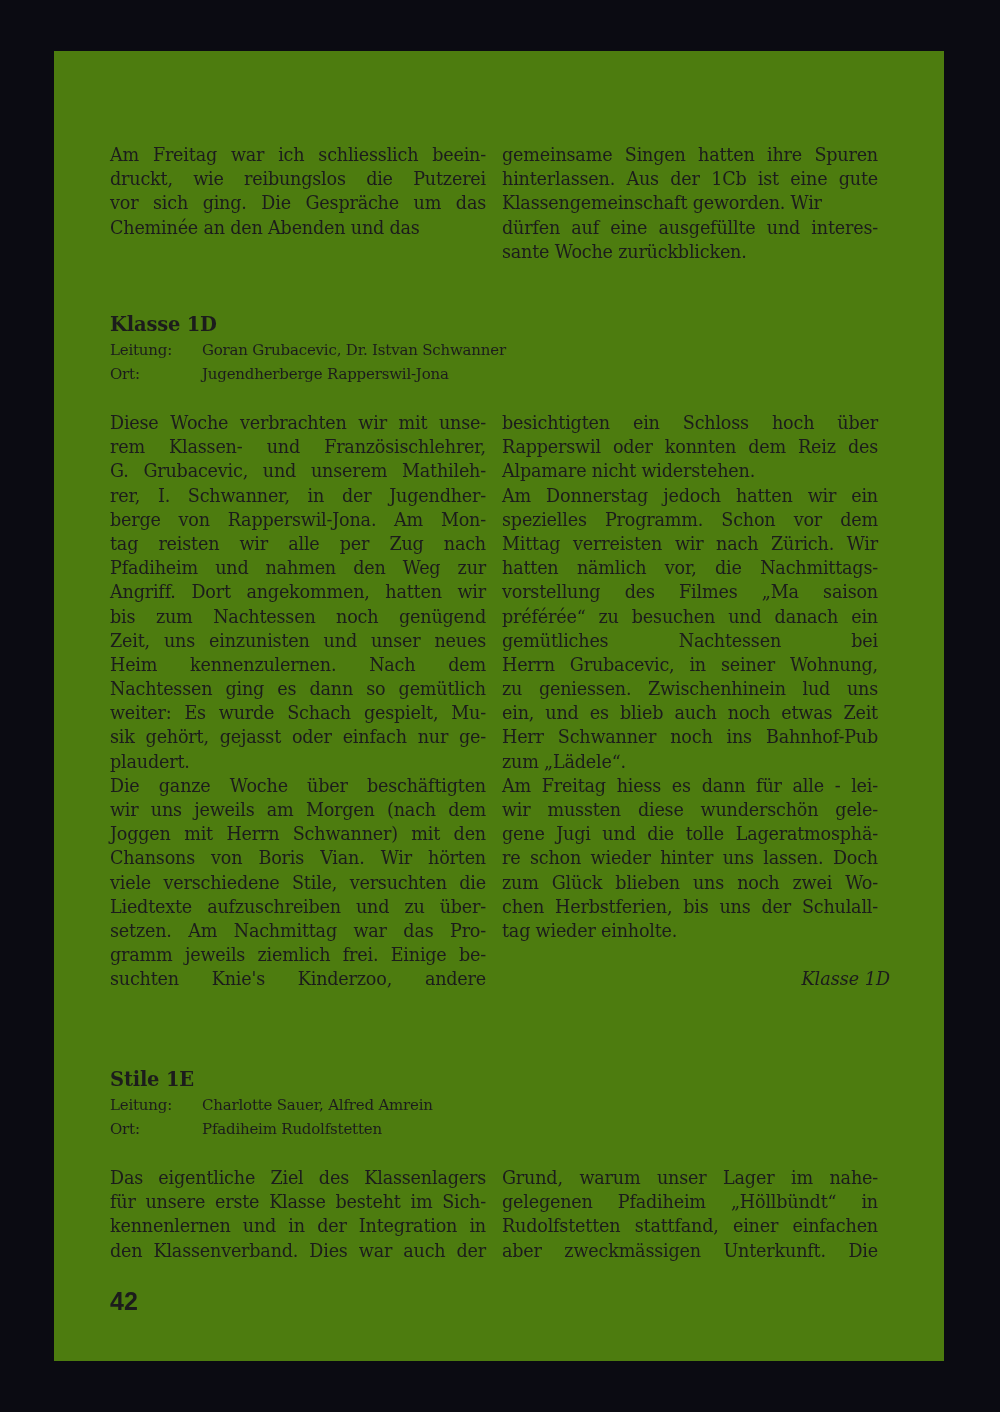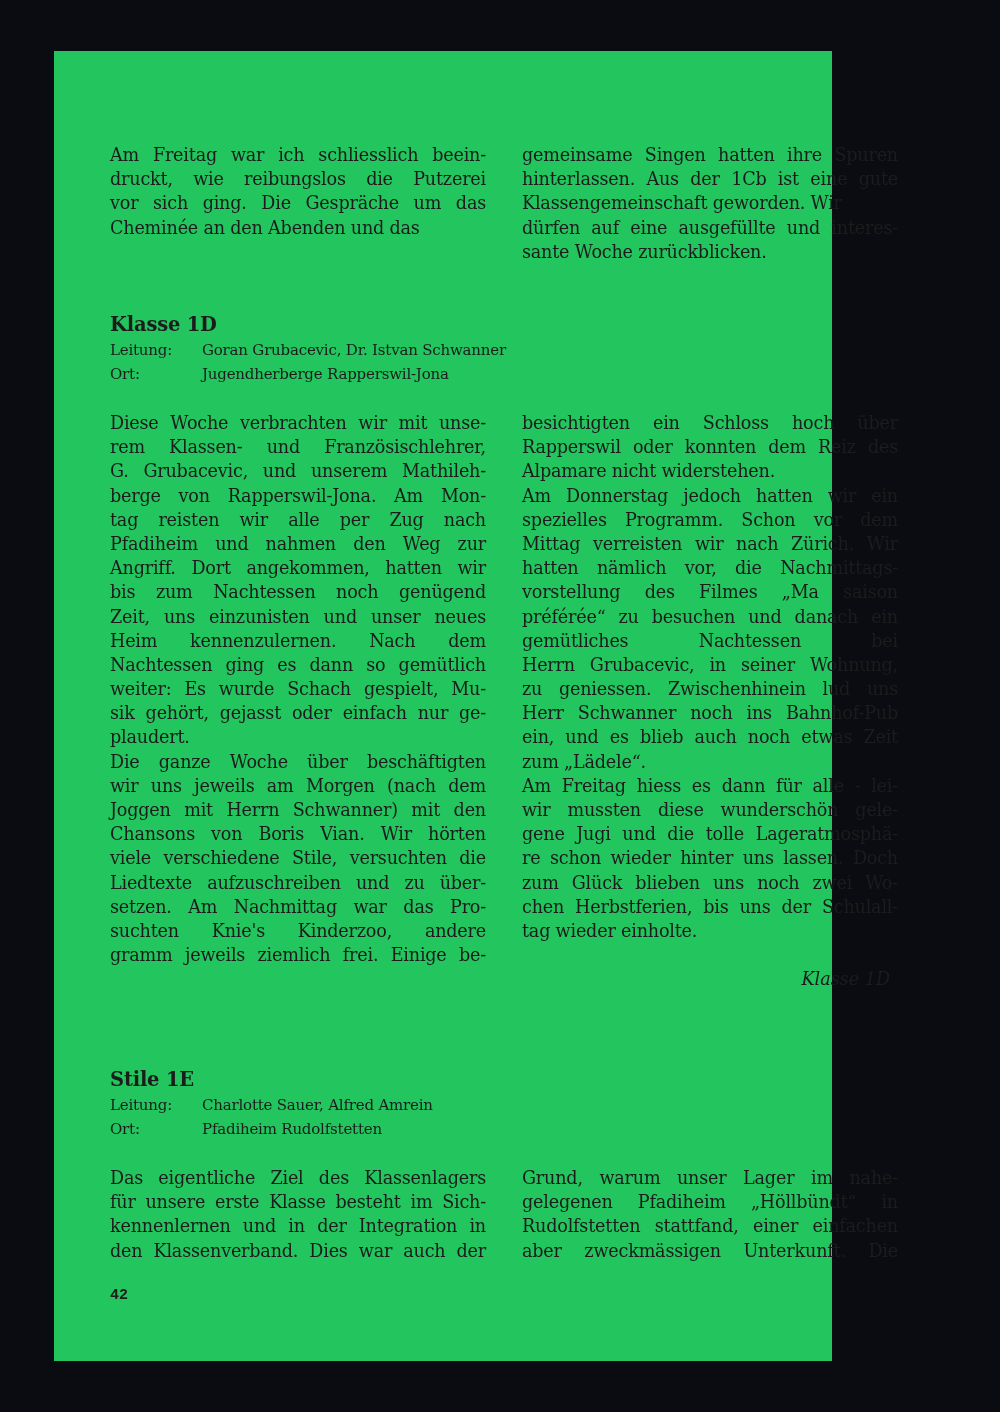--- a/index.html
+++ b/index.html
@@ -7,40 +7,40 @@
     width: 1000px; height: 1412px;
     background: #0b0b12;
     position: relative;
     overflow: hidden;
     font-family: "DejaVu Serif", "Liberation Serif", serif;
     color: #1c1c1c;
   }
   .page {
     position: absolute;
     left: 54px; top: 51px;
-    width: 778px; height: 1310px;
-    background: #22c55e;
+    width: 890px; height: 1310px;
+    background: #4d7c0f;
   }
   .col {
     position: absolute;
     width: 376px;
     font-size: 17.6px;
     line-height: 24.2px;
     letter-spacing: -0.2px;
   }
   .col .ln {
     display: block;
     white-space: nowrap;
     text-align: justify;
     text-align-last: justify;
     height: 24.2px;
   }
   .col .ln.last { text-align-last: left; }
   .left { left: 56px; }
-  .right { left: 468px; }
+  .right { left: 448px; }
   .heading {
     position: absolute;
     left: 56px;
     font-size: 19.5px;
     font-weight: bold;
     letter-spacing: -0.2px;
   }
   .meta {
     position: absolute;
     left: 56px;
@@ -53,23 +53,23 @@
   .sig {
     position: absolute;
     left: 460px; width: 376px;
     text-align: right;
     font-style: italic;
     font-size: 17.6px;
   }
   .pagenum {
     position: absolute;
     left: 56px;
-    font-family: Liberation Mono, monospace;
+    font-family: Liberation Sans, sans-serif;
     font-weight: bold;
-    font-size: 15px;
+    font-size: 25px;
   }
 </style>
 </head>
 <body>
 
 <div class="page">
 
   <div class="col left" style="top:92px;">
       <span class="ln">Am Freitag war ich schliesslich beein-</span>
       <span class="ln">druckt, wie reibungslos die Putzerei</span>
@@ -93,56 +93,57 @@
     <div class="row">
       <span class="lbl">Ort:</span>
       <span>Jugendherberge Rapperswil-Jona</span>
     </div>
   </div>
 
   <div class="col left" style="top:360px;">
       <span class="ln">Diese Woche verbrachten wir mit unse-</span>
       <span class="ln">rem Klassen- und Französischlehrer,</span>
       <span class="ln">G. Grubacevic, und unserem Mathileh-</span>
+      <span class="ln">rer, I. Schwanner, in der Jugendher-</span>
       <span class="ln">berge von Rapperswil-Jona. Am Mon-</span>
       <span class="ln">tag reisten wir alle per Zug nach</span>
       <span class="ln">Pfadiheim und nahmen den Weg zur</span>
       <span class="ln">Angriff. Dort angekommen, hatten wir</span>
       <span class="ln">bis zum Nachtessen noch genügend</span>
       <span class="ln">Zeit, uns einzunisten und unser neues</span>
       <span class="ln">Heim kennenzulernen. Nach dem</span>
       <span class="ln">Nachtessen ging es dann so gemütlich</span>
       <span class="ln">weiter: Es wurde Schach gespielt, Mu-</span>
       <span class="ln">sik gehört, gejasst oder einfach nur ge-</span>
       <span class="ln last">plaudert.</span>
       <span class="ln">Die ganze Woche über beschäftigten</span>
       <span class="ln">wir uns jeweils am Morgen (nach dem</span>
       <span class="ln">Joggen mit Herrn Schwanner) mit den</span>
       <span class="ln">Chansons von Boris Vian. Wir hörten</span>
       <span class="ln">viele verschiedene Stile, versuchten die</span>
       <span class="ln">Liedtexte aufzuschreiben und zu über-</span>
       <span class="ln">setzen. Am Nachmittag war das Pro-</span>
+      <span class="ln">gramm jeweils ziemlich frei. Einige be-</span>
       <span class="ln">suchten Knie's Kinderzoo, andere</span>
-      <span class="ln">gramm jeweils ziemlich frei. Einige be-</span>
     </div>
   <div class="col right" style="top:360px;">
       <span class="ln">besichtigten ein Schloss hoch über</span>
       <span class="ln">Rapperswil oder konnten dem Reiz des</span>
       <span class="ln last">Alpamare nicht widerstehen.</span>
       <span class="ln">Am Donnerstag jedoch hatten wir ein</span>
       <span class="ln">spezielles Programm. Schon vor dem</span>
       <span class="ln">Mittag verreisten wir nach Zürich. Wir</span>
       <span class="ln">hatten nämlich vor, die Nachmittags-</span>
       <span class="ln">vorstellung des Filmes „Ma saison</span>
       <span class="ln">préférée“ zu besuchen und danach ein</span>
       <span class="ln">gemütliches Nachtessen bei</span>
       <span class="ln">Herrn Grubacevic, in seiner Wohnung,</span>
       <span class="ln">zu geniessen. Zwischenhinein lud uns</span>
+      <span class="ln">ein, und es blieb auch noch etwas Zeit</span>
       <span class="ln">Herr Schwanner noch ins Bahnhof-Pub</span>
-      <span class="ln">ein, und es blieb auch noch etwas Zeit</span>
       <span class="ln last">zum „Lädele“.</span>
       <span class="ln">Am Freitag hiess es dann für alle - lei-</span>
       <span class="ln">wir mussten diese wunderschön gele-</span>
       <span class="ln">gene Jugi und die tolle Lageratmosphä-</span>
       <span class="ln">re schon wieder hinter uns lassen. Doch</span>
       <span class="ln">zum Glück blieben uns noch zwei Wo-</span>
       <span class="ln">chen Herbstferien, bis uns der Schulall-</span>
       <span class="ln last">tag wieder einholte.</span>
     </div>
   <div class="sig" style="top:918px;">Klasse 1D</div>

